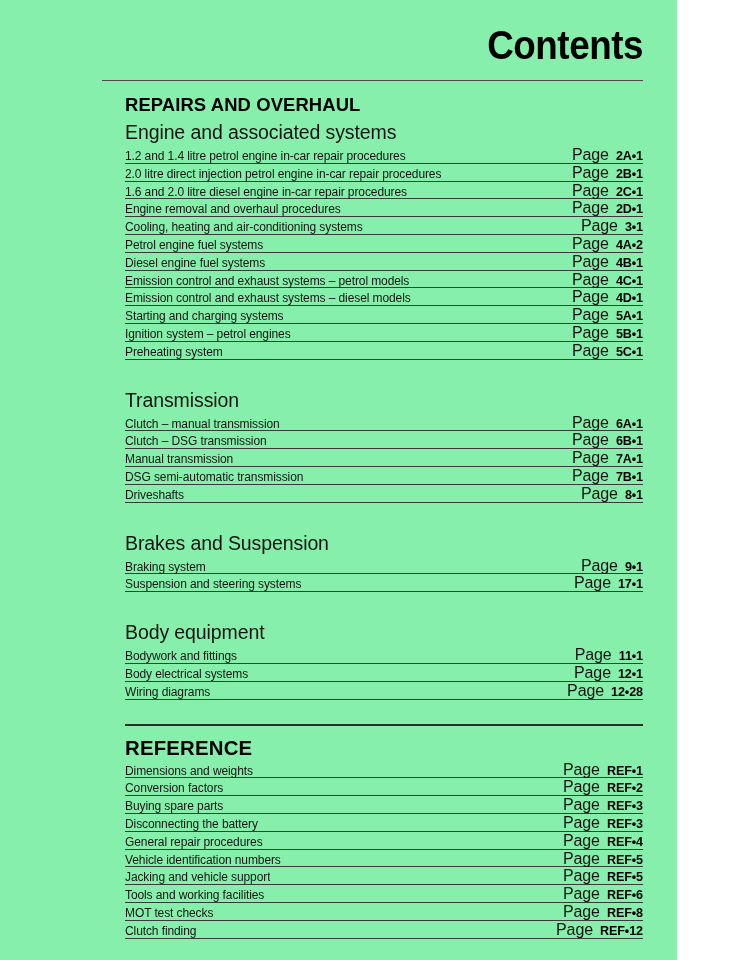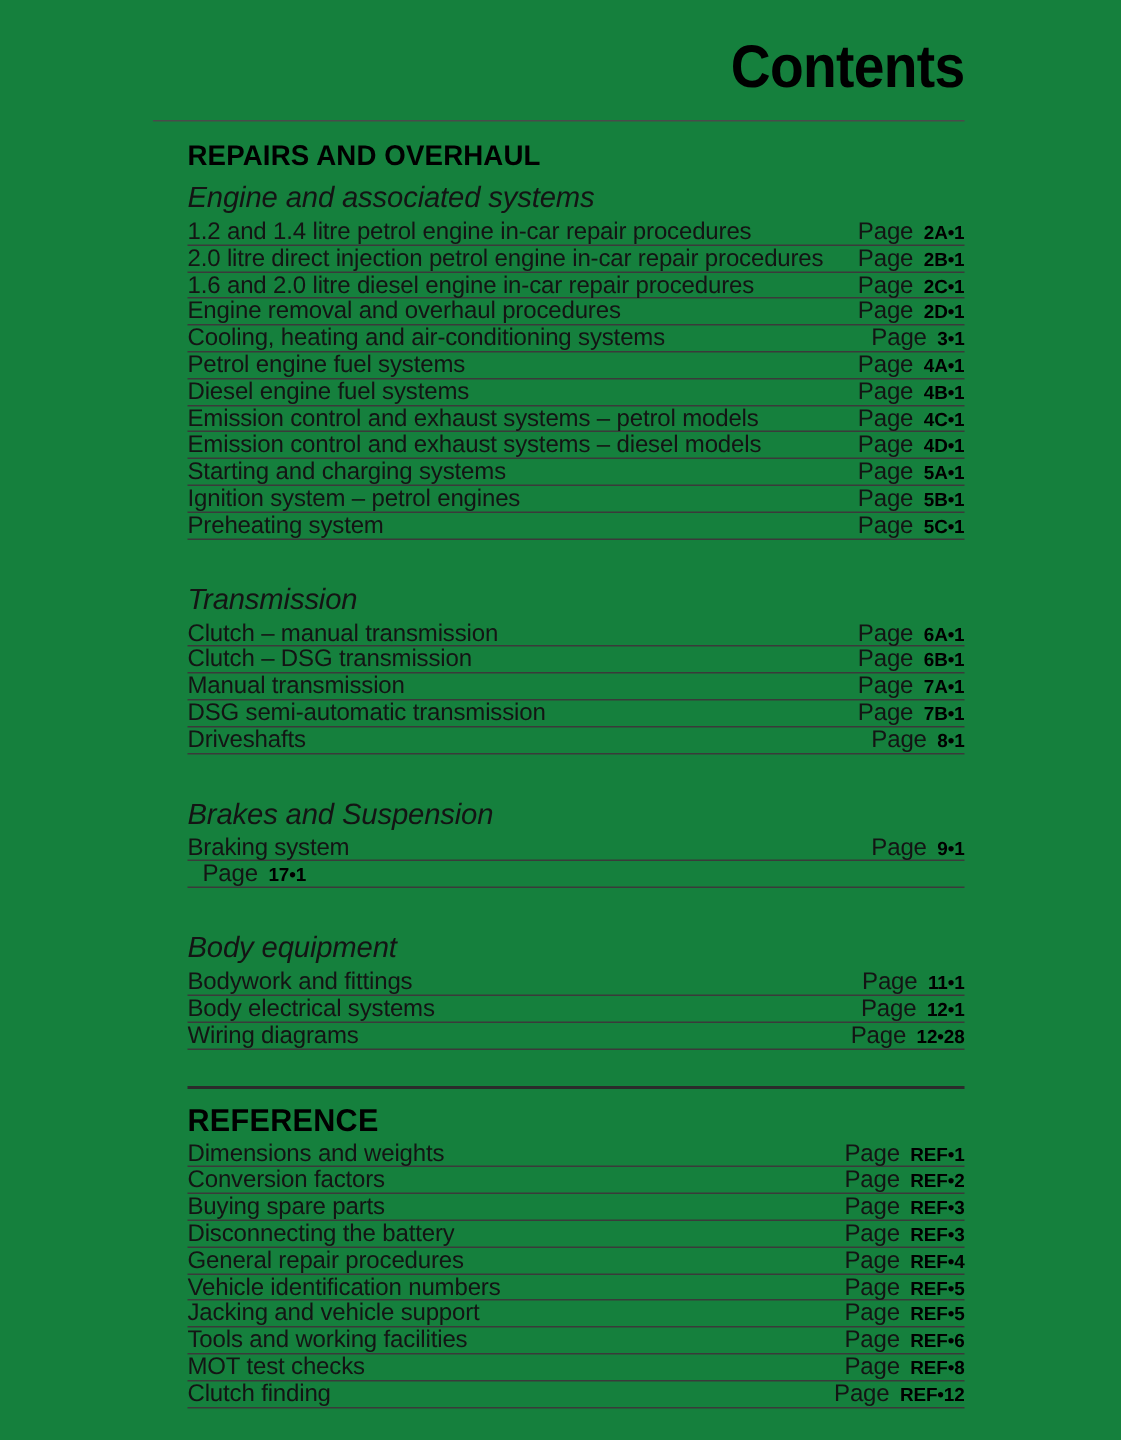--- a/index.html
+++ b/index.html
@@ -12,23 +12,23 @@
     width: 747px;
     height: 960px;
     font-family: "Liberation Sans", "DejaVu Sans", sans-serif;
     color: #111111;
     -webkit-font-smoothing: antialiased;
     overflow: hidden;
   }
 
   .page {
     position: relative;
-    width: 747px;
+    width: 677px;
     height: 960px;
-    background: #15803d;
+    background: #86efac;
   }
 
   
   .content {
     position: absolute;
     left: 102px;
     top: 0;
     width: 541px;
   }
 
@@ -79,21 +79,20 @@
   }
 
   .section-title-sub {
     font-size: 19.5px;
     font-weight: normal;
     letter-spacing: -0.1px;
     margin: 0;
     padding-top: 5px;
     padding-bottom: 2px;
     color: #141414;
-    font-style: italic;
   }
 
   .section-title-ref {
     font-size: 21px;
     font-weight: bold;
     letter-spacing: 0.2px;
     margin: 0;
     padding-top: 0;
     padding-bottom: 1px;
     color: #000000;
@@ -113,21 +112,21 @@
     align-items: baseline;
     justify-content: space-between;
     border-bottom: 1.1px solid #3a3a3a;
     height: 17.8px;
     line-height: 17.8px;
     box-sizing: border-box;
     white-space: nowrap;
   }
 
   .entry-label {
-    font-size: 16px;
+    font-size: 12px;
     font-weight: normal;
     color: #141414;
     letter-spacing: -0.1px;
     overflow: hidden;
     text-overflow: ellipsis;
   }
 
   .entry-page {
     display: flex;
     align-items: baseline;
@@ -197,21 +196,21 @@
               <span class="entry-label">Cooling, heating and air-conditioning systems</span>
               <span class="entry-page">
                 <span class="page-word">Page</span>
                 <span class="page-ref">3•1</span>
               </span>
             </li>
             <li class="entry">
               <span class="entry-label">Petrol engine fuel systems</span>
               <span class="entry-page">
                 <span class="page-word">Page</span>
-                <span class="page-ref">4A•1</span>
+                <span class="page-ref">4A•2</span>
               </span>
             </li>
             <li class="entry">
               <span class="entry-label">Diesel engine fuel systems</span>
               <span class="entry-page">
                 <span class="page-word">Page</span>
                 <span class="page-ref">4B•1</span>
               </span>
             </li>
             <li class="entry">
@@ -295,20 +294,21 @@
           <div class="section-title-sub">Brakes and Suspension</div>
           <ul class="entries">
             <li class="entry">
               <span class="entry-label">Braking system</span>
               <span class="entry-page">
                 <span class="page-word">Page</span>
                 <span class="page-ref">9•1</span>
               </span>
             </li>
             <li class="entry">
+              <span class="entry-label">Suspension and steering systems</span>
               <span class="entry-page">
                 <span class="page-word">Page</span>
                 <span class="page-ref">17•1</span>
               </span>
             </li>
           </ul>
         </div>
         <div class="section gap-mid">
           <div class="section-title-sub">Body equipment</div>
           <ul class="entries">

